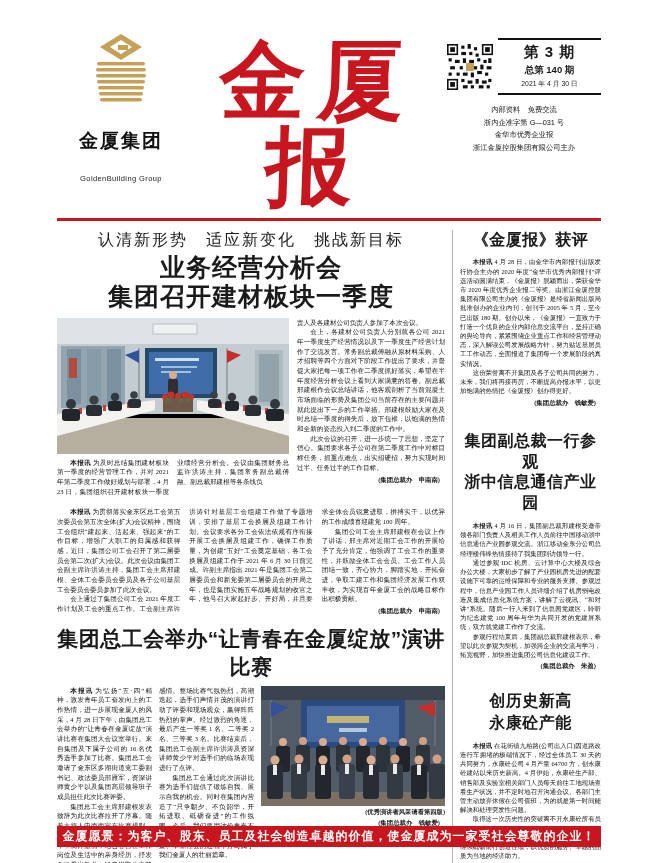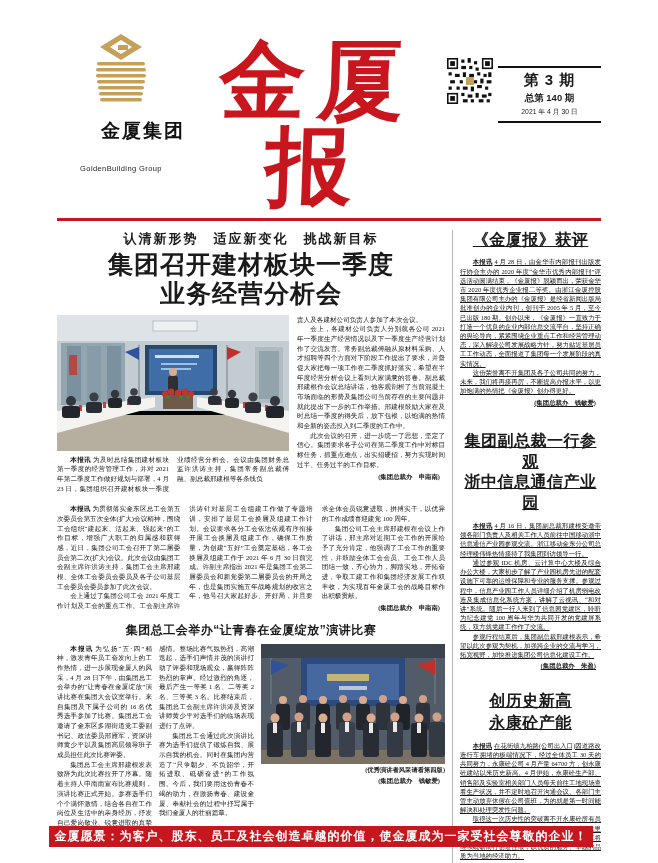--- a/index.html
+++ b/index.html
@@ -8,49 +8,49 @@
     background:#ffffff; overflow:hidden;
     font-family:"Liberation Serif","DejaVu Serif",serif;
     color:#1a1a1a;
   }
   .inner { position:absolute; left:57px; top:24px; width:544px; }
 
   
   .masthead { display:flex; align-items:flex-start; }
   .logo-block { width:128px; text-align:center; padding-top:8px; }
   .logo-icon { display:block; margin:0 auto; }
-  .group-name { font-family:"Liberation Sans","DejaVu Sans",sans-serif; font-weight:900; font-size:19px; letter-spacing:2px; color:#111; margin-top:10px;text-align:right; }
+  .group-name { font-family:"Liberation Sans","DejaVu Sans",sans-serif; font-weight:900; font-size:19px; letter-spacing:2px; color:#111; margin-top:20px; }
   .group-name-en { font-family:"Liberation Sans","DejaVu Sans",sans-serif; font-size:7.5px; color:#222; letter-spacing:0.4px; margin-top:20px; }
   .paper-title {
     flex:1; text-align:center; color:#c8161e;
     font-family:"Liberation Serif","DejaVu Serif",serif; font-weight:bold;
     font-size:86px; line-height:1.0; letter-spacing:12px; margin-top:14px;
     transform:skewX(-2deg);
   }
   .mast-right { width:154px; padding-top:14px; }
   .issue-top { display:flex; gap:5px; align-items:center; }
   .qr { width:46px; height:46px; flex:0 0 auto; }
-  .issue-text { flex:1; border-top:2px solid #111; border-bottom:2px solid #111; padding:3px 0 4px; text-align:center; font-family:"Liberation Sans","DejaVu Sans",sans-serif;margin-top:28px; }
+  .issue-text { flex:1; border-top:2px solid #111; border-bottom:2px solid #111; padding:3px 0 4px; text-align:center; font-family:"Liberation Sans","DejaVu Sans",sans-serif; }
   .issue-no { font-size:15px; font-weight:900; letter-spacing:1px; }
   .issue-total { font-size:9.5px; font-weight:bold; margin-top:2px; }
   .issue-date { font-size:6.8px; margin-top:2px; }
   .info-lines { margin-top:9px; text-align:center; }
   .info-line { font-size:7.3px; line-height:12.5px; font-family:"Liberation Sans","DejaVu Sans",sans-serif; color:#111; }
   .mast-rule { height:2.5px; background:#c8161e; margin-top:8px; }
 
   
   .main { display:flex; margin-top:9px; height:650px; }
   .main-col { width:388px; padding-right:7px; }
   .v-divider { width:1px; background:#b5b5b5; }
   .sidebar { width:141px; padding-left:7px; }
 
-  .kicker { text-align:center; font-family:"Liberation Sans","DejaVu Sans",sans-serif; font-weight:bold; font-size:13px; letter-spacing:2px; }
+  .kicker { text-align:center; font-family:"Liberation Sans","DejaVu Sans",sans-serif; font-weight:normal; font-size:16px; letter-spacing:2px; }
   .headline-xl { text-align:center; font-family:"Liberation Sans","DejaVu Sans",sans-serif; font-weight:900; font-size:25px; line-height:1.16; letter-spacing:1px; margin-top:2px; }
   .headline-l  { text-align:center; font-family:"Liberation Sans","DejaVu Sans",sans-serif; font-weight:900; font-size:19.5px; line-height:1.22; letter-spacing:0.5px; }
-  .headline-m  { text-align:center; font-family:"Liberation Sans","DejaVu Sans",sans-serif; font-weight:900; font-size:12px; letter-spacing:0.5px; }
+  .headline-m  { text-align:center; font-family:"Liberation Sans","DejaVu Sans",sans-serif; font-weight:900; font-size:21px; letter-spacing:0.5px; }
   .side-headline { text-align:center; font-family:"Liberation Sans","DejaVu Sans",sans-serif; font-weight:900; font-size:16px; line-height:1.3; letter-spacing:0.5px; margin-bottom:7px; }
 
   .body-text { font-size:6.6px; line-height:1.47; text-align:justify; color:#141414; }
   .body-text p { margin:0; }
   .indent { text-indent:2em; }
   .lead { font-weight:bold; font-family:"Liberation Sans","DejaVu Sans",sans-serif; margin-right:2px; }
   .byline { text-align:right; font-size:6.4px; padding-right:5px; margin-top:2px; color:#222; font-weight:bold; }
 
   .s1-body { display:flex; gap:8px; margin-top:7px; }
   .s1-left { width:232px; }
@@ -59,31 +59,31 @@
 
   .story2 { margin-top:11px; }
   .s2-body { column-count:3; column-gap:9px; margin-top:6px; }
 
   .story3 { margin-top:9px; }
   .s3-body { display:flex; gap:7px; margin-top:5px; }
   .s3-text { width:197px; column-count:2; column-gap:7px; }
   .s3-photo-block { flex:1; }
   .caption { font-size:6.3px; font-weight:bold; text-align:right; margin-top:2px; }
 
-  .side-article { margin-bottom:13px;text-decoration:underline; }
+  .side-article { margin-bottom:13px; }
   .side-article .body-text { font-size:6.4px; line-height:1.44; }
   .side-art-b { margin-top:24px; }
   .side-art-c { margin-top:20px; }
   .side-art-c .side-headline { line-height:1.35; }
 
   .photo-frame { line-height:0; }
 
   
   .vision-banner {
-    position:absolute; left:49px; width:544px; top:826px; height:21px;
+    position:absolute; left:57px; width:544px; top:826px; height:21px;
     background:#c8161e; color:#ffffff; text-align:center;
     font-family:"Liberation Sans","DejaVu Sans",sans-serif;
     font-weight:bold; font-size:12px; line-height:21px; letter-spacing:1px;
   }
 </style>
 </head>
 <body>
 
 <div class="page">
   <div class="inner">
@@ -164,32 +164,38 @@
                 <rect x="25" y="26" width="2" height="2"></rect>
             </g>
             <rect x="12" y="12" width="5" height="5" fill="#c5a059"></rect>
           </svg>
           <div class="issue-text">
             <div class="issue-no">第 3 期</div>
             <div class="issue-total">总第 140 期</div>
             <div class="issue-date">2021 年 4 月 30 日</div>
           </div>
         </div>
+        <div class="info-lines">
+          <div class="info-line">内部资料　免费交流</div>
+          <div class="info-line">浙内企准字第 G—031 号</div>
+          <div class="info-line">金华市优秀企业报</div>
+          <div class="info-line">浙江金厦控股集团有限公司主办</div>
+        </div>
       </div>
     </div>
     <div class="mast-rule"></div>
 
     <div class="main">
       <div class="main-col">
 
         <div class="story1">
           <div class="kicker">认清新形势　适应新变化　挑战新目标</div>
           <div class="headline-xl">
+            <div>业务经营分析会</div>
             <div>集团召开建材板块一季度</div>
-            <div>业务经营分析会</div>
           </div>
           <div class="s1-body">
             <div class="s1-left">
               <div class="photo-frame">
                 <svg width="232" height="136" viewBox="0 0 232 136">
                   <rect width="232" height="136" fill="#c3ccd1"></rect>
                   <rect width="232" height="26" fill="#dde3e6"></rect>
                   <rect x="96" y="6" width="44" height="10" fill="#eef1f2" stroke="#b9c2c7"></rect>
                   <rect x="4" y="28" width="64" height="62" fill="#93a6b0"></rect>
                   <rect x="10" y="31" width="14" height="55" fill="#7b91a0"></rect>

